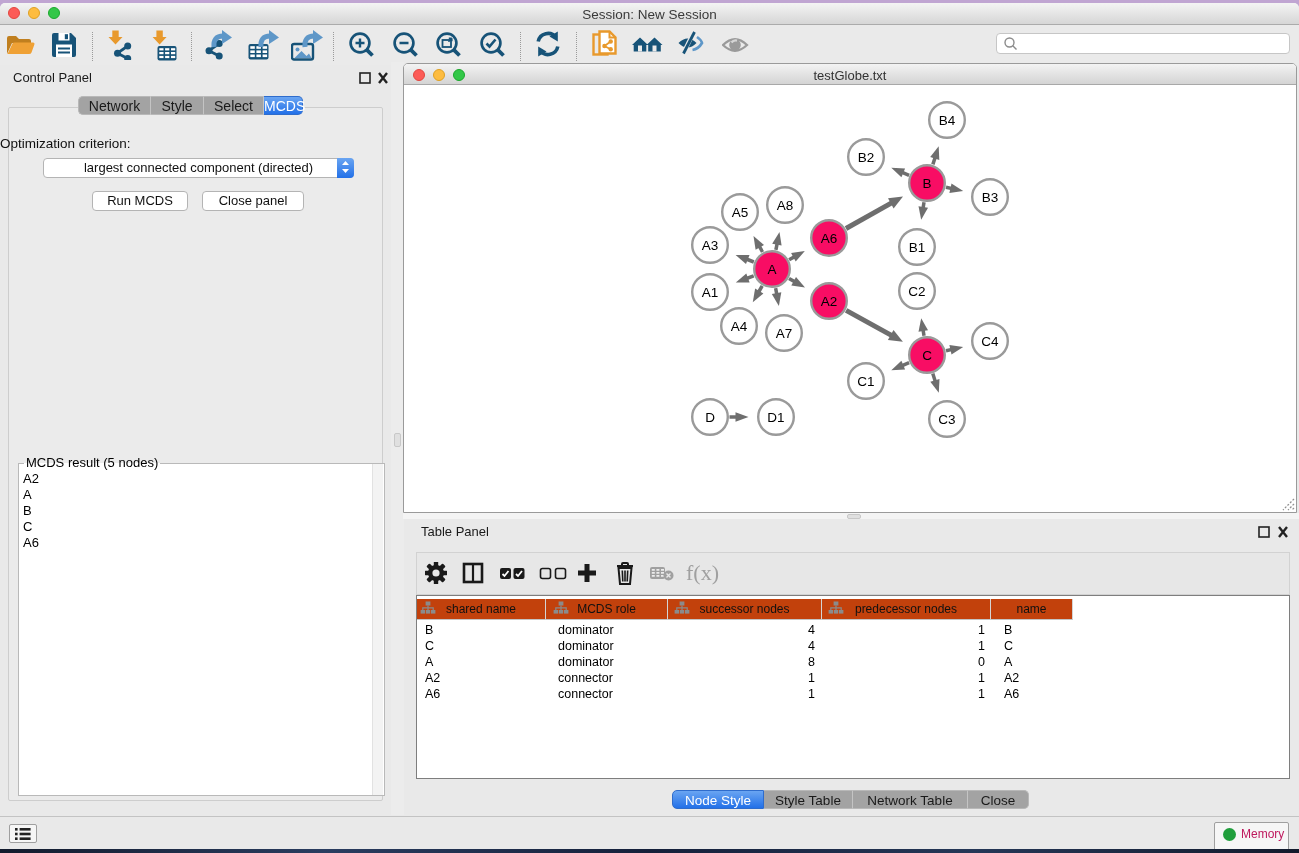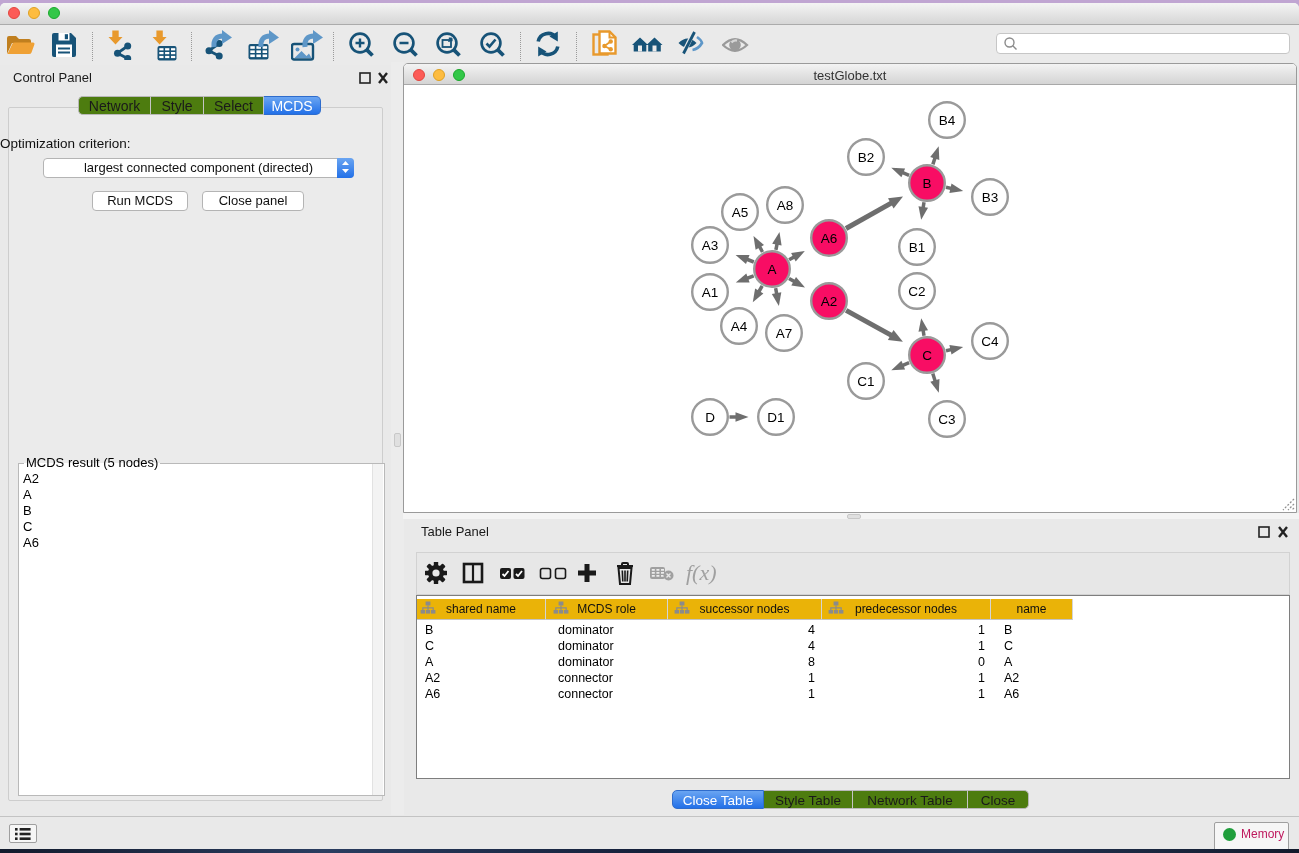--- a/index.html
+++ b/index.html
@@ -7,53 +7,54 @@
 .app{position:absolute;left:0;top:3px;width:1299px;height:846px;background:#e9e9e9;border-radius:5px 5px 0 0;overflow:hidden}
 .titlebar{position:absolute;left:0;top:0;width:100%;height:22px;background:linear-gradient(#f4f4f4,#d6d6d6);border-bottom:1px solid #ababab;border-radius:5px 5px 0 0}
 .tl{position:absolute;top:7px;width:12px;height:12px;border-radius:50%}
 .title{position:absolute;top:4px;width:100%;text-align:center;font-size:13.5px;color:#3a3a3a}
 .toolbar{position:absolute;left:0;top:22px;width:100%;height:40px;background:#eaeaea}
 .tsep{position:absolute;top:7px;height:29px;width:0;border-left:1px dotted #9a9a9a}
 .ticon{position:absolute;top:3px}
 .searchbox{position:absolute;left:996px;top:8px;width:294px;height:21px;background:#fff;border:1px solid #c6c6c6;border-radius:4px}
 .cp-title{position:absolute;left:13px;top:67px;font-size:13px;color:#1a1a1a}
 .seg{position:absolute;display:flex;font-size:14px;color:#1a1a1a;z-index:5}
-.seg span{display:block;height:19px;line-height:19px;text-align:center;background:#4d7c0f;border-top:1px solid #b8b8b8;border-bottom:1px solid #b8b8b8;border-right:1px solid #c4c4c4}
+.seg span{display:block;height:19px;line-height:19px;text-align:center;background:#a3a3a3;border-top:1px solid #b8b8b8;border-bottom:1px solid #b8b8b8;border-right:1px solid #c4c4c4}
 .seg span:first-child{border-left:1px solid #b8b8b8;border-radius:5px 0 0 5px}
 .seg span:last-child{border-right:1px solid #b8b8b8;border-radius:0 5px 5px 0}
 .seg span.sel{background:linear-gradient(#6aa5f2,#2270e8);color:#fff;border-color:#2e6ccc}
 .cp-box{position:absolute;left:8px;top:104px;width:375px;height:694px;background:#ebebeb;border:1px solid #cdcdcd;border-radius:2px}
 .combo{position:absolute;left:43px;top:155px;width:311px;height:20px;background:#fff;border:1px solid #b4b4b4;border-radius:4px;font-size:13px;color:#111;line-height:18px;text-align:center}
 .combo .cap{position:absolute;right:-1px;top:-1px;width:17px;height:20px;border-radius:0 4px 4px 0;background:linear-gradient(#6aa5f2,#2270e8)}
 .btn{position:absolute;height:20px;background:#fff;border:1px solid #b4b4b4;border-radius:4px;font-size:13px;color:#111;text-align:center;line-height:18px}
 .fieldset{position:absolute;left:18px;top:460px;width:367px;height:333px;border:1px solid #b9b9b9;background:#fff}
 .fieldlabel{position:absolute;left:24px;top:453px;padding:0 2px;font-size:13px;color:#000;line-height:14px;background:linear-gradient(#ebebeb 0 52%,#ffffff 52% 100%);z-index:4}
 .mlist{position:absolute;left:19px;top:461px;width:365px;height:331px;background:#fff;font-size:13px;color:#000;padding-top:7px}
 .mlist div{padding-left:4px;height:16px;line-height:16px}
 .mlist .msb{position:absolute;right:1px;top:0;width:11px;height:331px!important;background:#f3f3f3;border-left:1px solid #e2e2e2;padding:0!important}
 .vsplit{position:absolute;left:391px;top:59px;width:13px;height:753px;background:#ececec}
 .netwin{position:absolute;left:403px;top:60px;width:894px;height:450px;background:#fff;border:1px solid #9a9a9a;border-radius:5px 5px 0 0}
 .nettb{position:absolute;left:0;top:0;width:100%;height:21px;background:linear-gradient(#f3f3f3,#d4d4d4);border-bottom:1px solid #a8a8a8;border-radius:4px 4px 0 0}
 .hsplit{position:absolute;left:403px;top:510px;width:896px;height:6px;background:#f4f4f4}
 .tp-title{position:absolute;left:421px;top:521px;font-size:13px;color:#1a1a1a}
 .tp-toolbar{position:absolute;left:416px;top:549px;width:874px;height:43px;background:#e7e7e7;border:1px solid #d2d2d2}
 .tp-table{position:absolute;left:416px;top:592px;width:874px;height:184px;background:#fff;border:1px solid #7e7e7e}
-.th{position:absolute;top:3px;height:21px;background:#eab308;border-right:1px solid #d4d4d4;border-bottom:1px solid #c4c4c4;font-size:12px;color:#111;text-align:center;line-height:21px}
+.th{position:absolute;top:3px;height:21px;background:#c2410c;border-right:1px solid #d4d4d4;border-bottom:1px solid #c4c4c4;font-size:12px;color:#111;text-align:center;line-height:21px}
 .trow{position:absolute;height:16px;font-size:12.5px;color:#000;line-height:16px}
 .statusbar{position:absolute;left:0;top:813px;width:100%;height:30px;border-top:1px solid #c3c3c3;background:#e9e9e9}
 .membtn{position:absolute;left:1214px;top:819px;width:75px;height:34px;background:#f6f6f6;border:1px solid #9f9f9f;border-radius:2px;font-size:12px;color:#be185d}
 .listbtn{position:absolute;left:9px;top:821px;width:28px;height:19px;background:#f6f6f6;border:1px solid #9f9f9f;border-radius:2px}
 .deskbot{position:absolute;left:0;top:849px;width:100%;height:4px;background:linear-gradient(90deg,#121a2c,#2a3d60 25%,#15203a 50%,#253757 75%,#121a2c)}
 </style></head>
 <body>
 <div class="app">
   <div class="titlebar">
       <div class="tl" style="left:8px;top:4px;background:#fc5b57;border:0.5px solid #e2463f"></div>
       <div class="tl" style="left:28px;top:4px;background:#fdbc40;border:0.5px solid #dfa023"></div>
       <div class="tl" style="left:48px;top:4px;background:#33c748;border:0.5px solid #1ba82d"></div>
+      <div class="title">Session: New Session</div>
     </div>
   <div class="toolbar">
       <svg class="ticon" style="left:6px;top:6px" width="30" height="26" viewBox="0 0 30 26">
         <path d="M1 23 L1 7 Q1 5 3 5 L10 5 L13 8 L23 8 Q25 8 25 10 L25 12 L6 12 Z" fill="#c07f1f"></path>
         <path d="M1.5 23 L6.5 12.5 Q7 11.5 8.5 11.5 L27 11.5 Q29 11.5 28.4 13.5 L25.5 21.5 Q25 23 23 23 Z" fill="#efa135"></path>
       </svg>
       <svg class="ticon" style="left:50px;top:6px" width="28" height="28" viewBox="0 0 28 28">
         <path d="M2 4 Q2 2 4 2 L21 2 L26 7 L26 24 Q26 26 24 26 L4 26 Q2 26 2 24 Z" fill="#175378"></path>
         <rect x="8.5" y="2" width="11" height="7.5" fill="#fff"></rect>
         <rect x="14.8" y="3.2" width="3.2" height="5" fill="#175378"></rect>
@@ -188,21 +189,21 @@
     </div>
   <div class="cp-title">Control Panel</div>
     <svg class="abs" style="left:359px;top:69px" width="30" height="13" viewBox="0 0 30 13">
       <rect x="1" y="1" width="10" height="10" fill="none" stroke="#222" stroke-width="1.6"></rect>
       <path d="M20 1 L28 11 M28 1 L20 11" stroke="#222" stroke-width="2.4"></path>
     </svg>
     <div class="seg" style="left:78px;top:93px">
       <span style="width:73px">Network</span>
       <span style="width:53px">Style</span>
       <span style="width:60px">Select</span>
-      <span class="sel" style="width:57px">MCDS</span>
+      <span class="sel" style="width:39px">MCDS</span>
     </div>
     <div class="cp-box"></div>
     <div class="abs" style="left:0;top:133px;width:391px;text-align:left;font-size:13.5px;color:#111">Optimization criterion:</div>
     <div class="combo">largest connected component (directed)<div class="cap">
         <svg width="15" height="18" viewBox="0 0 15 18" style="position:absolute;left:1px;top:0">
           <path d="M4 7 L7.5 3 L11 7 Z" fill="#fff"></path>
           <path d="M4 11 L7.5 15 L11 11 Z" fill="#fff"></path>
         </svg>
       </div></div>
     <div class="btn" style="left:92px;top:188px;width:96px">Run MCDS</div>
@@ -370,21 +371,21 @@
       <rect x="11.0" y="3.2" width="3.0" height="1.4" fill="#fff"></rect>
       <rect x="1.8" y="6.2" width="3.0" height="1.4" fill="#fff"></rect>
       <rect x="6.4" y="6.2" width="3.0" height="1.4" fill="#fff"></rect>
       <rect x="11.0" y="6.2" width="3.0" height="1.4" fill="#fff"></rect>
       <rect x="1.8" y="9.2" width="3.0" height="1.4" fill="#fff"></rect>
       <rect x="6.4" y="9.2" width="3.0" height="1.4" fill="#fff"></rect>
       <rect x="11.0" y="9.2" width="3.0" height="1.4" fill="#fff"></rect>
       <circle cx="18.5" cy="9.5" r="5" fill="#a0a0a0"></circle>
       <path d="M16.5 7.5 L20.5 11.5 M20.5 7.5 L16.5 11.5" stroke="#e7e7e7" stroke-width="1.4"></path>
     </svg>
-    <div class="abs" style="left:686px;top:557px;font-family:'Liberation Serif',serif;font-style:italic;font-size:22px;color:#a0a0a0">f(x)</div>
+    <div class="abs" style="left:686px;top:557px;font-family:'Liberation Serif',serif;font-size:22px;color:#a0a0a0">f(x)</div>
     <div class="tp-table">
       <div class="th" style="left:0px;width:129px">shared name</div>
       <div class="th" style="left:129px;width:122px">MCDS role</div>
       <div class="th" style="left:251px;width:154px">successor nodes</div>
       <div class="th" style="left:405px;width:169px">predecessor nodes</div>
       <div class="th" style="left:574px;width:82px">name</div>
       <div class="trow" style="left:8px;top:26px">B</div>
       <div class="trow" style="left:141px;top:26px">dominator</div>
       <div class="trow" style="left:251px;top:26px;width:147px;text-align:right">4</div>
       <div class="trow" style="left:405px;top:26px;width:163px;text-align:right">1</div>
@@ -432,21 +433,21 @@
       <rect x="11" y="9" width="4.4" height="3.6" fill="#8b8b8b"></rect>
     </svg>
     <svg class="abs" style="left:828px;top:598px" width="16" height="13" viewBox="0 0 16 13">
       <rect x="5.6" y="0.5" width="4.8" height="4" fill="#8b8b8b"></rect>
       <path d="M8 4.5 L8 9 M2.8 9 L2.8 6.8 L13.2 6.8 L13.2 9" stroke="#8b8b8b" stroke-width="1.2" fill="none"></path>
       <rect x="0.6" y="9" width="4.4" height="3.6" fill="#8b8b8b"></rect>
       <rect x="5.8" y="9" width="4.4" height="3.6" fill="#8b8b8b"></rect>
       <rect x="11" y="9" width="4.4" height="3.6" fill="#8b8b8b"></rect>
     </svg>
     <div class="seg" style="left:672px;top:787px;font-size:13.5px">
-      <span class="sel" style="width:92px">Close Table</span>
+      <span class="sel" style="width:92px">Node Style</span>
       <span style="width:89px">Style Table</span>
       <span style="width:115px">Network Table</span>
       <span style="width:61px">Close</span>
     </div>
   <div class="statusbar"></div>
     <div class="listbtn">
       <svg width="16" height="14" viewBox="0 0 16 14" style="position:absolute;left:5px;top:2px">
         <g fill="#222">
           <rect x="0" y="1" width="2.6" height="2.6"></rect>
           <rect x="0" y="5.7" width="2.6" height="2.6"></rect>

